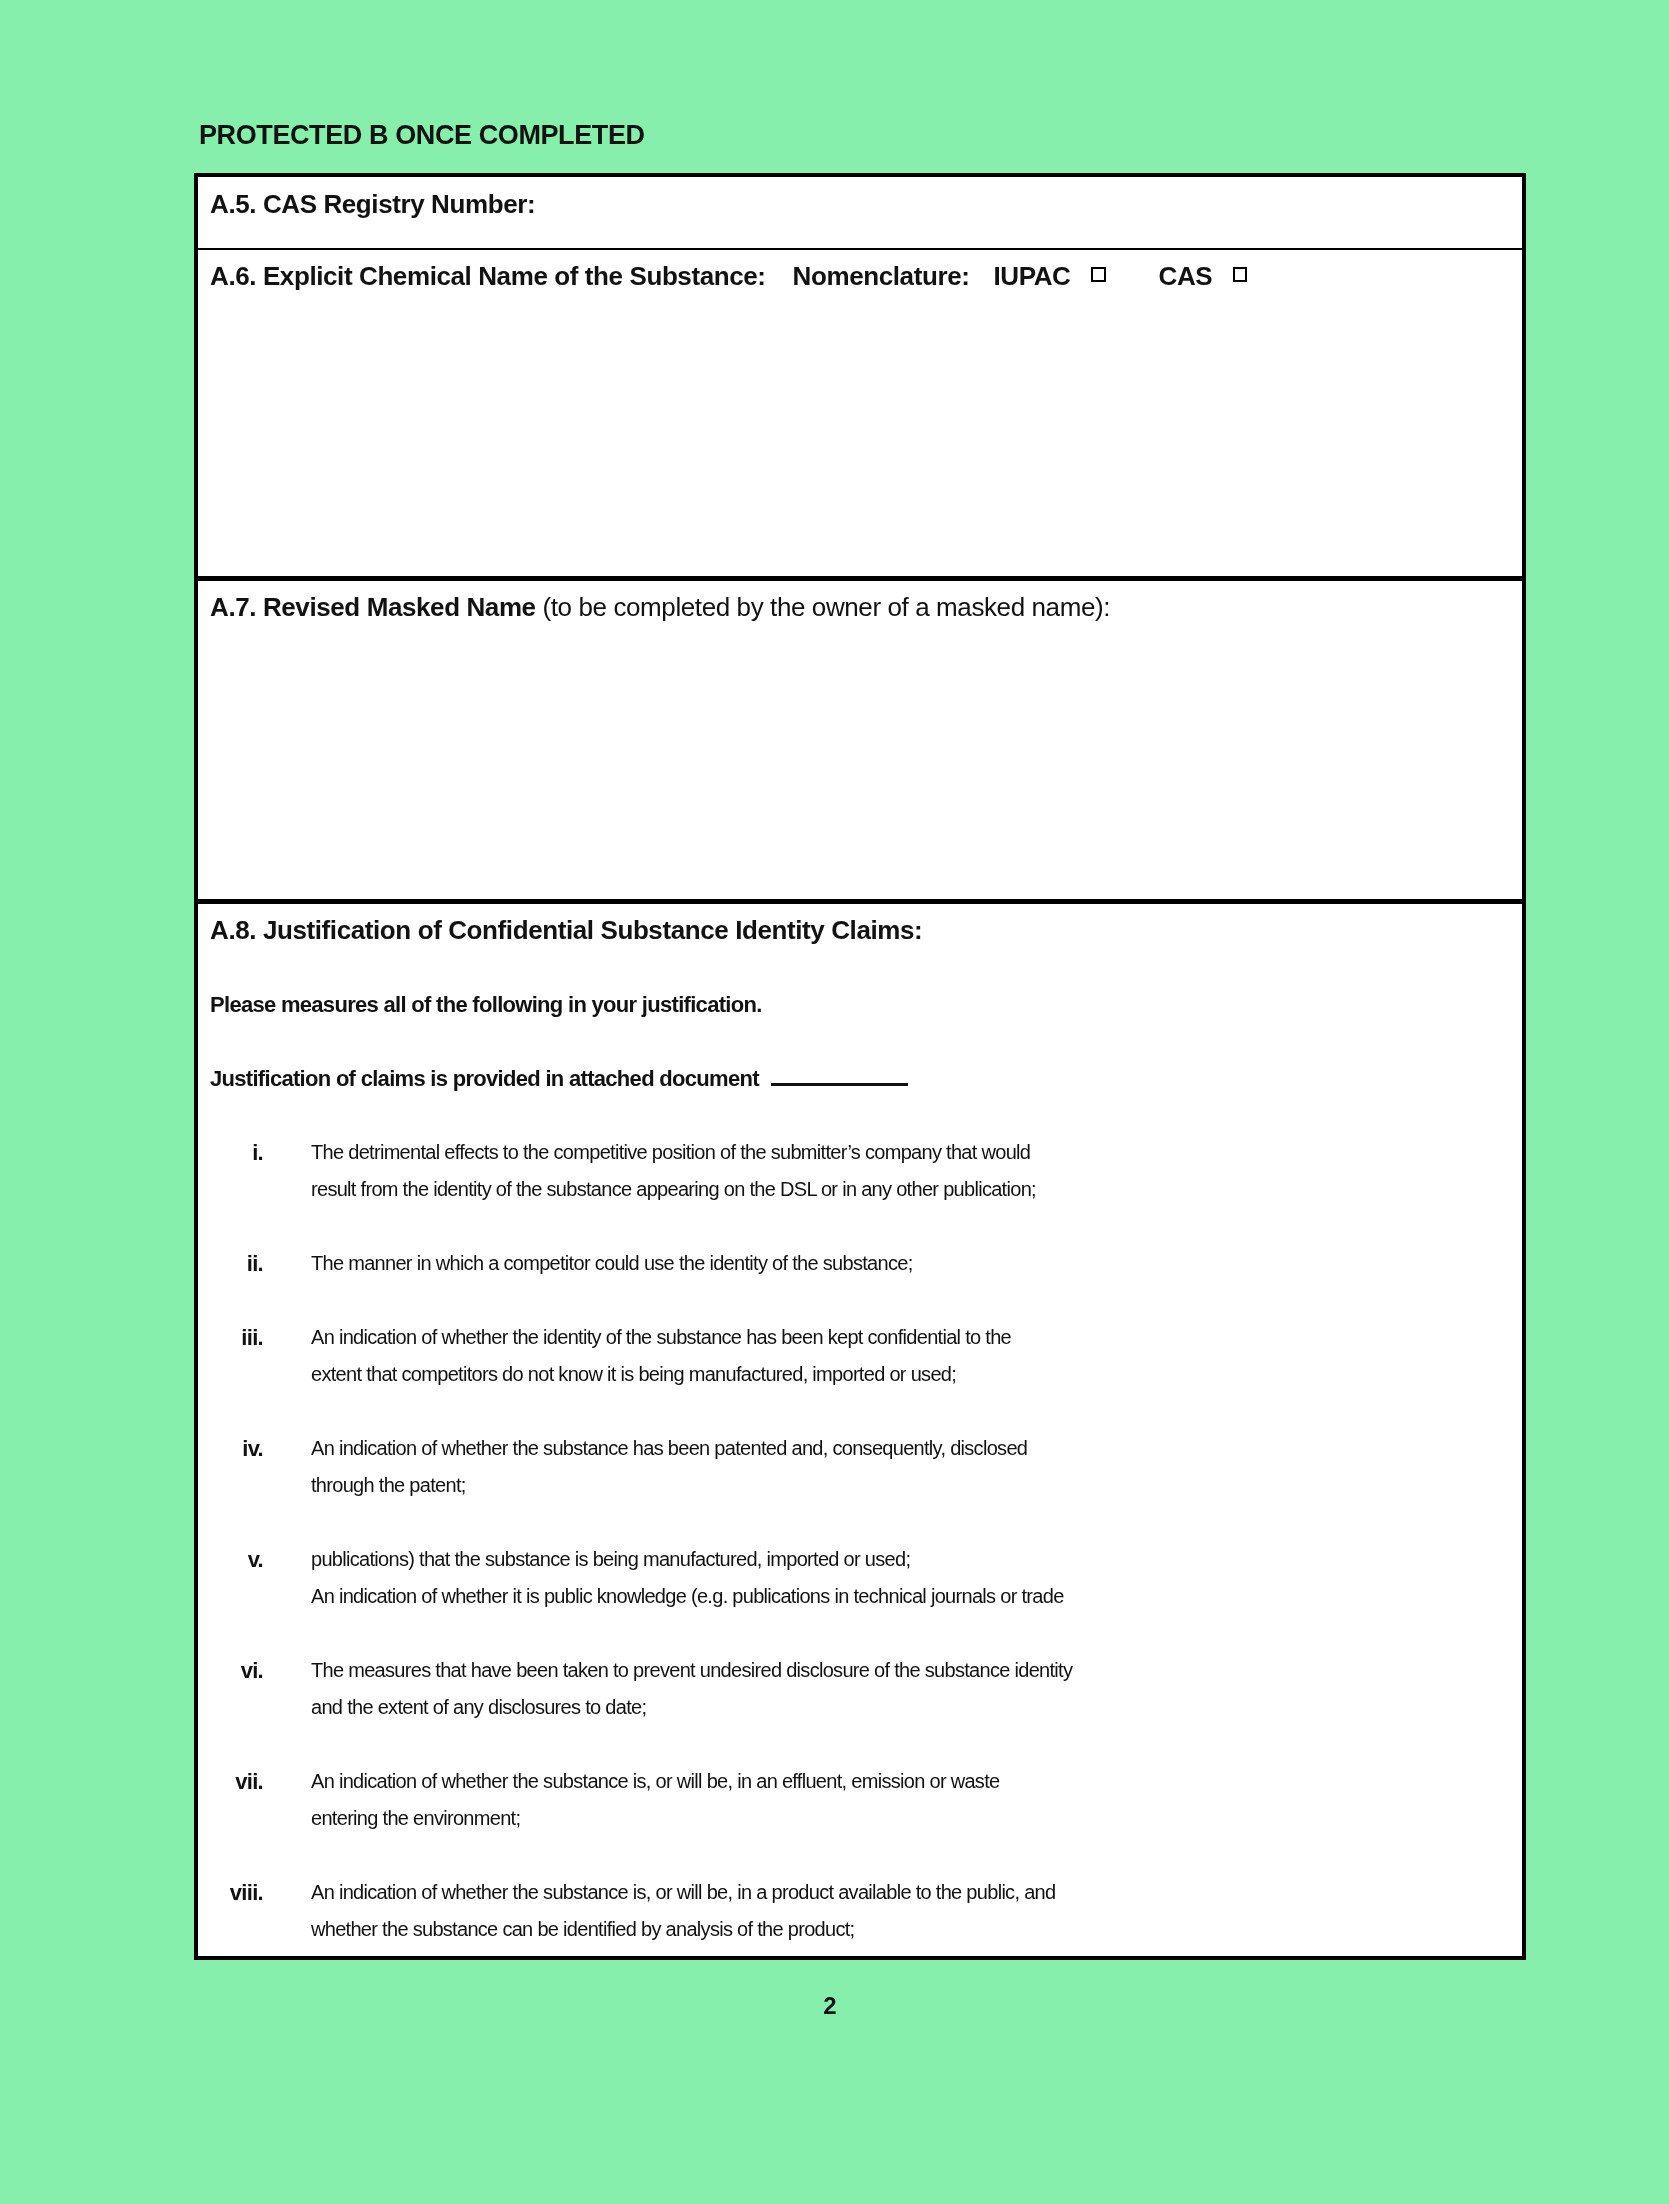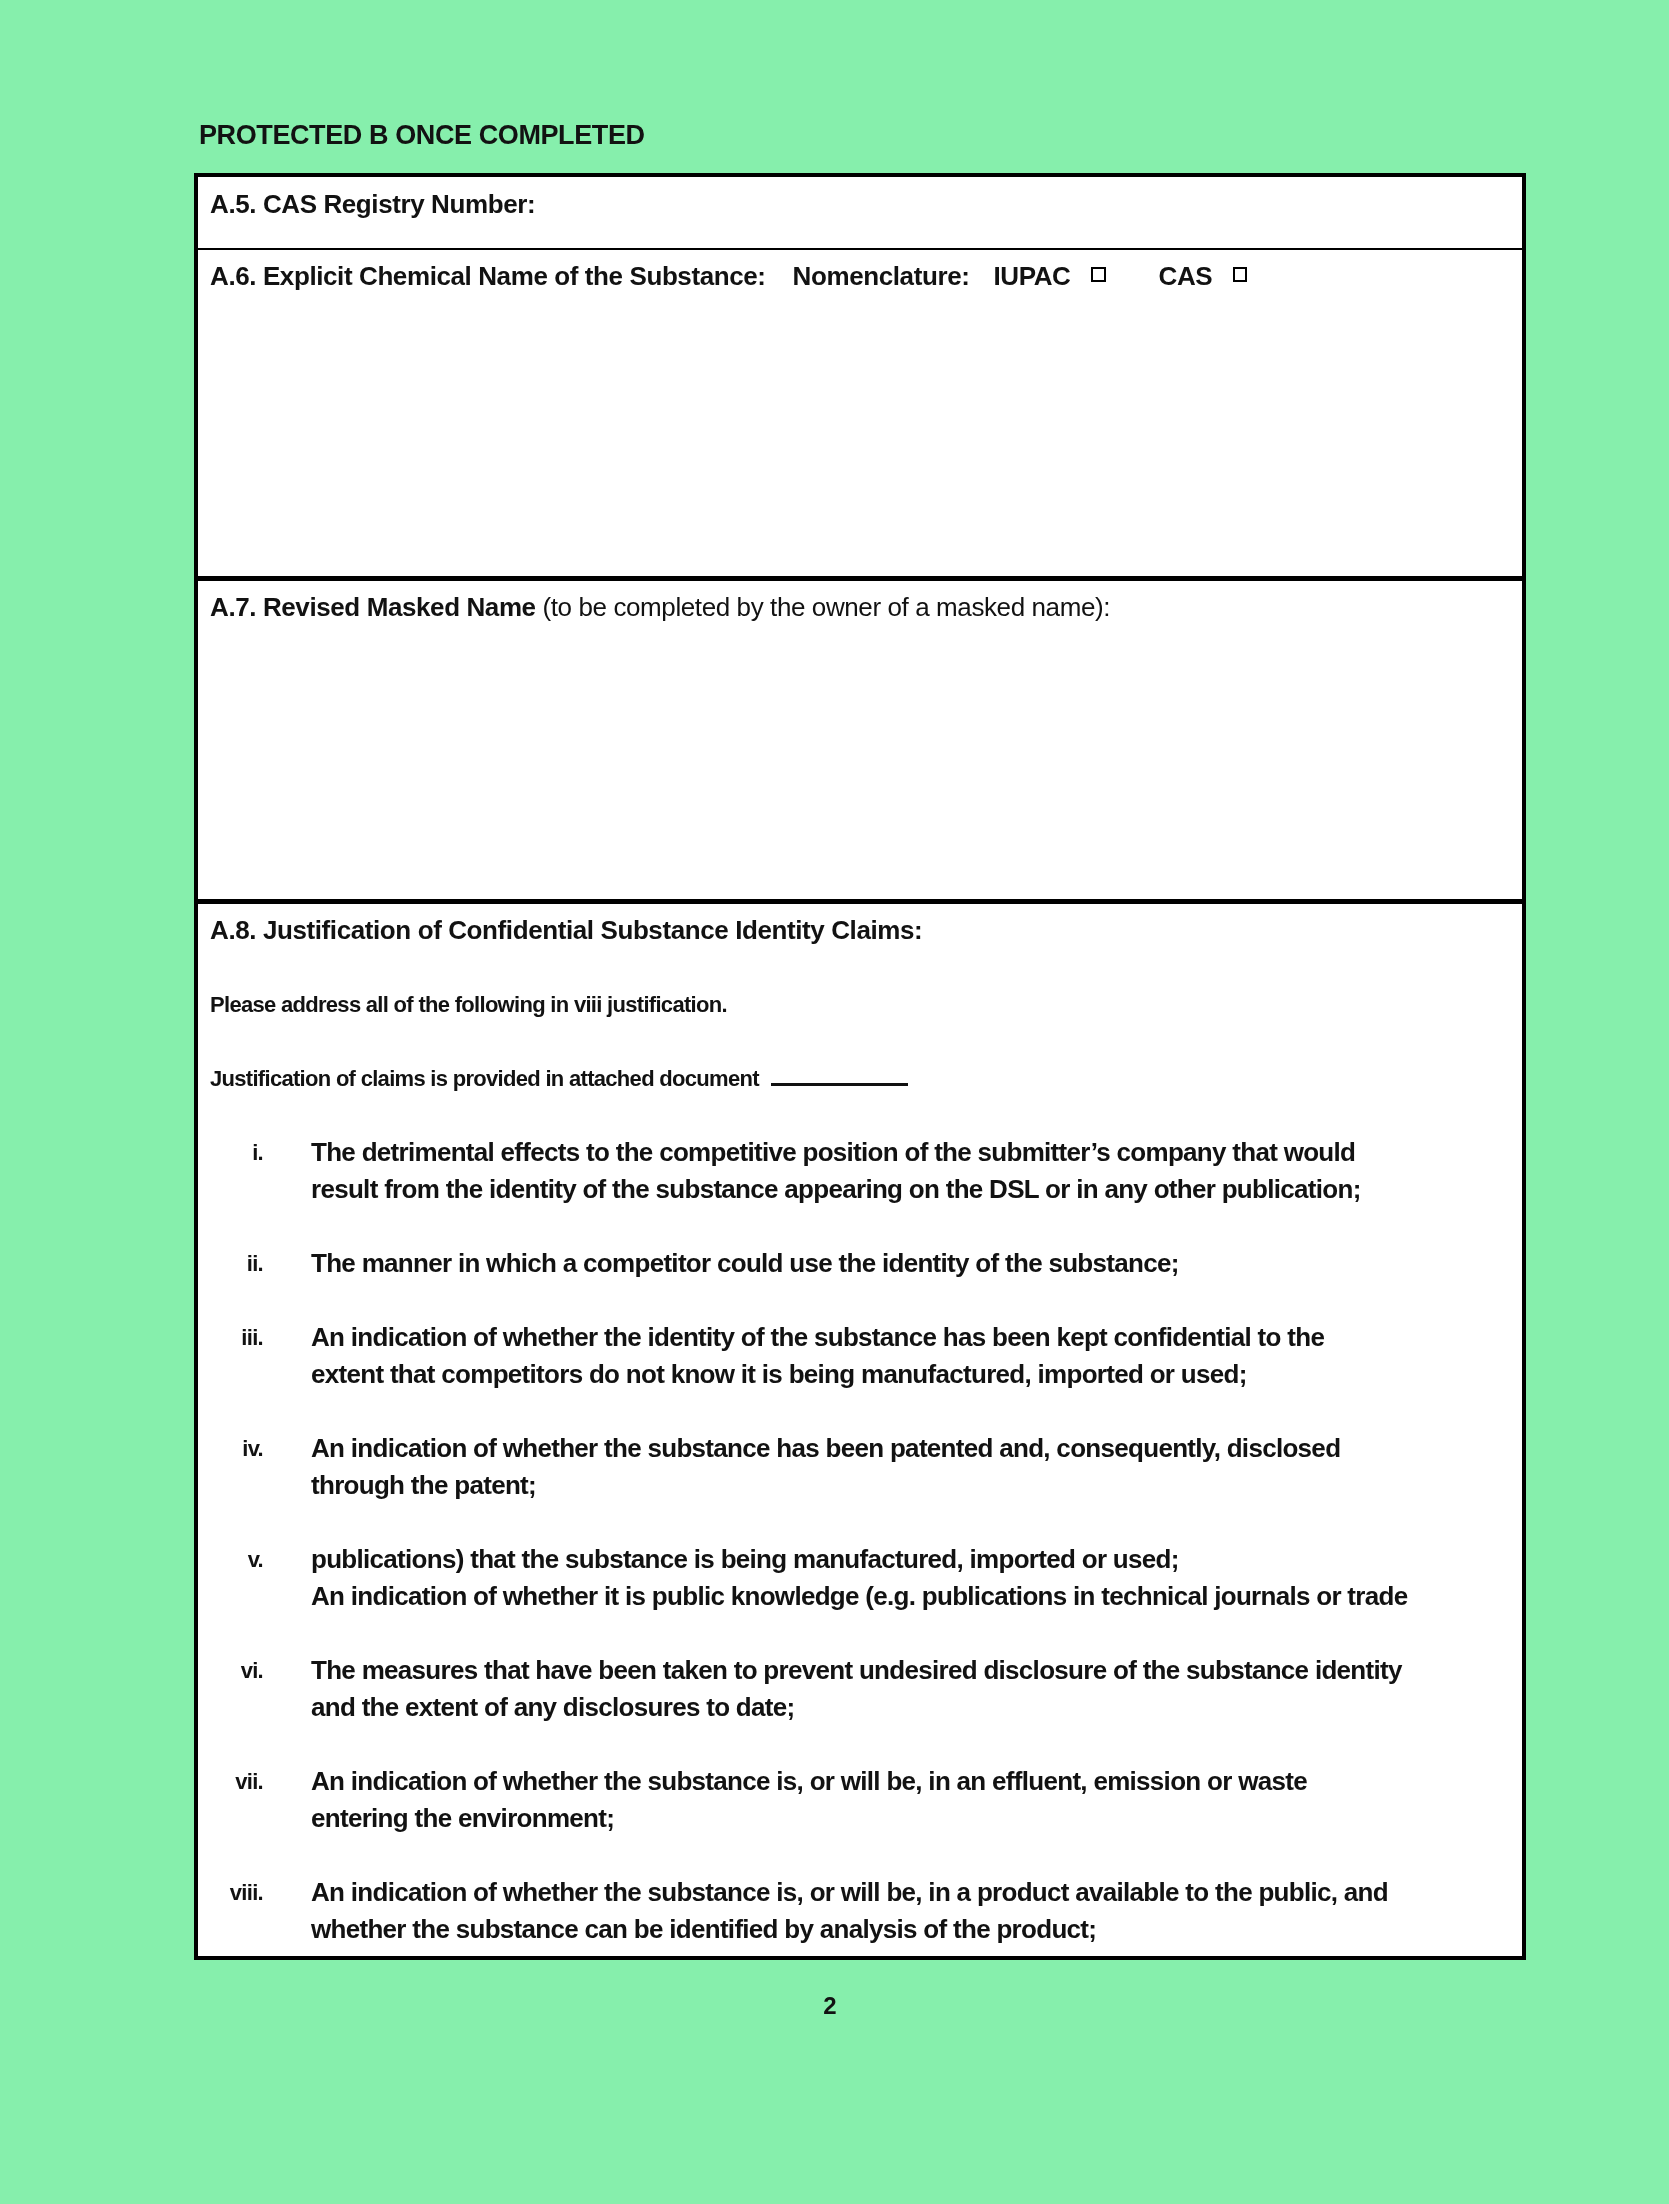--- a/index.html
+++ b/index.html
@@ -98,22 +98,22 @@
     flex: 0 0 53px;
     text-align: right;
     font-size: 22px;
     font-weight: 700;
     letter-spacing: -0.7px;
     line-height: 37px;
   }
   .claim-text { margin-left: 48px; }
   .claim-line {
     display: block;
-    font-size: 26px;
-    font-weight: 700;
+    font-size: 20px;
+    font-weight: 400;
     letter-spacing: -0.7px;
     line-height: 37px;
     white-space: nowrap;
   }
   .claim-line:empty { display: none; }
 
   .page-number {
     position: absolute;
     left: 194px;
     top: 1992px;
@@ -158,21 +158,21 @@
       <div class="sec-title">
         <span>A.7. Revised Masked Name</span>
         <span class="title-normal">(to be completed by the owner of a masked name):</span>
       </div>
       <div class="fill-area fill-a7"></div>
     </div>
 
     <div class="section sec-a8">
       <div class="sec-title">A.8. Justification of Confidential Substance Identity Claims:</div>
 
-      <div class="body-line gap-above">Please address all of the following in viii justification.</div>
+      <div class="body-line gap-above">Please measures all of the following in your justification.</div>
 
       <div class="body-line gap-above">
         <span>Justification of claims is provided in attached document</span><span class="blank-line"></span>
       </div>
 
       <div class="claims-list">
 
         <div class="claim-item">
           <div class="claim-numeral">i.</div>
           <div class="claim-text">

